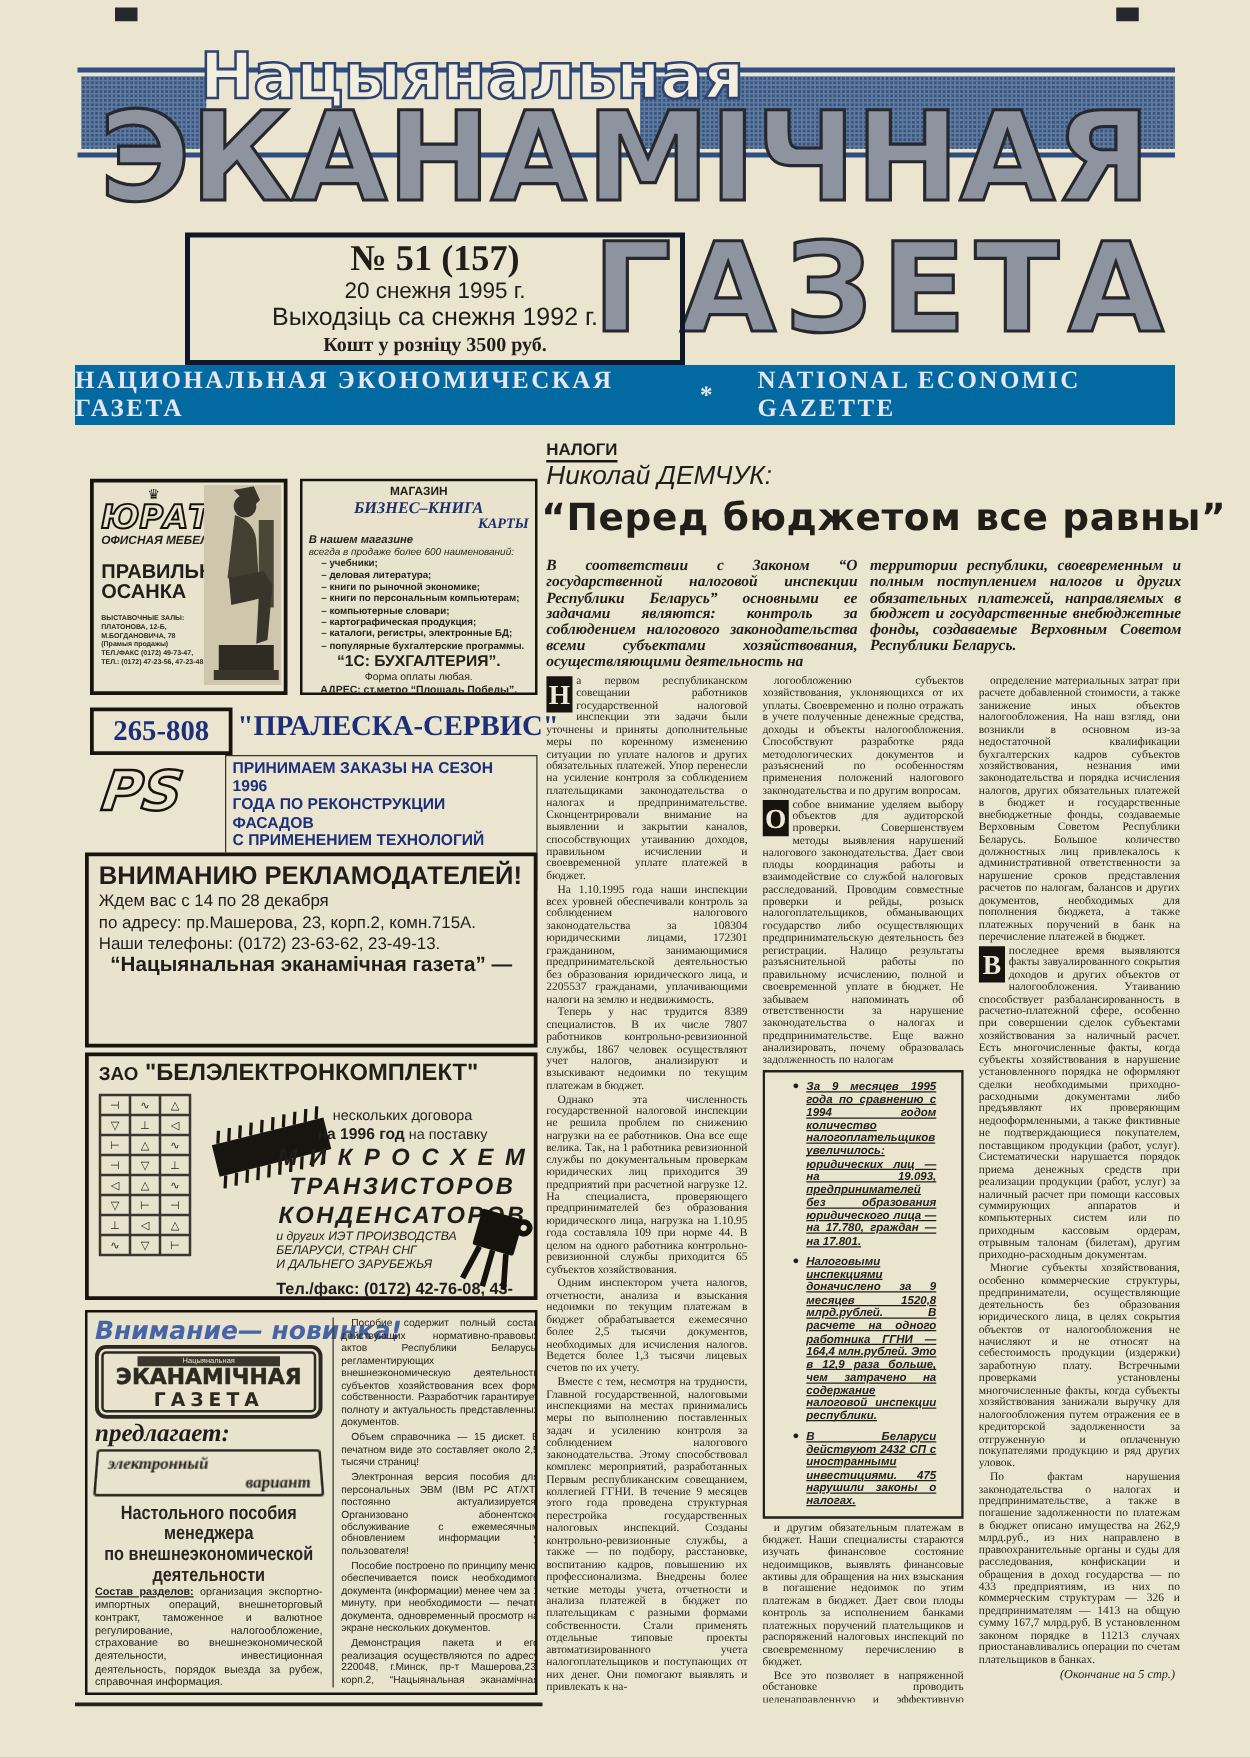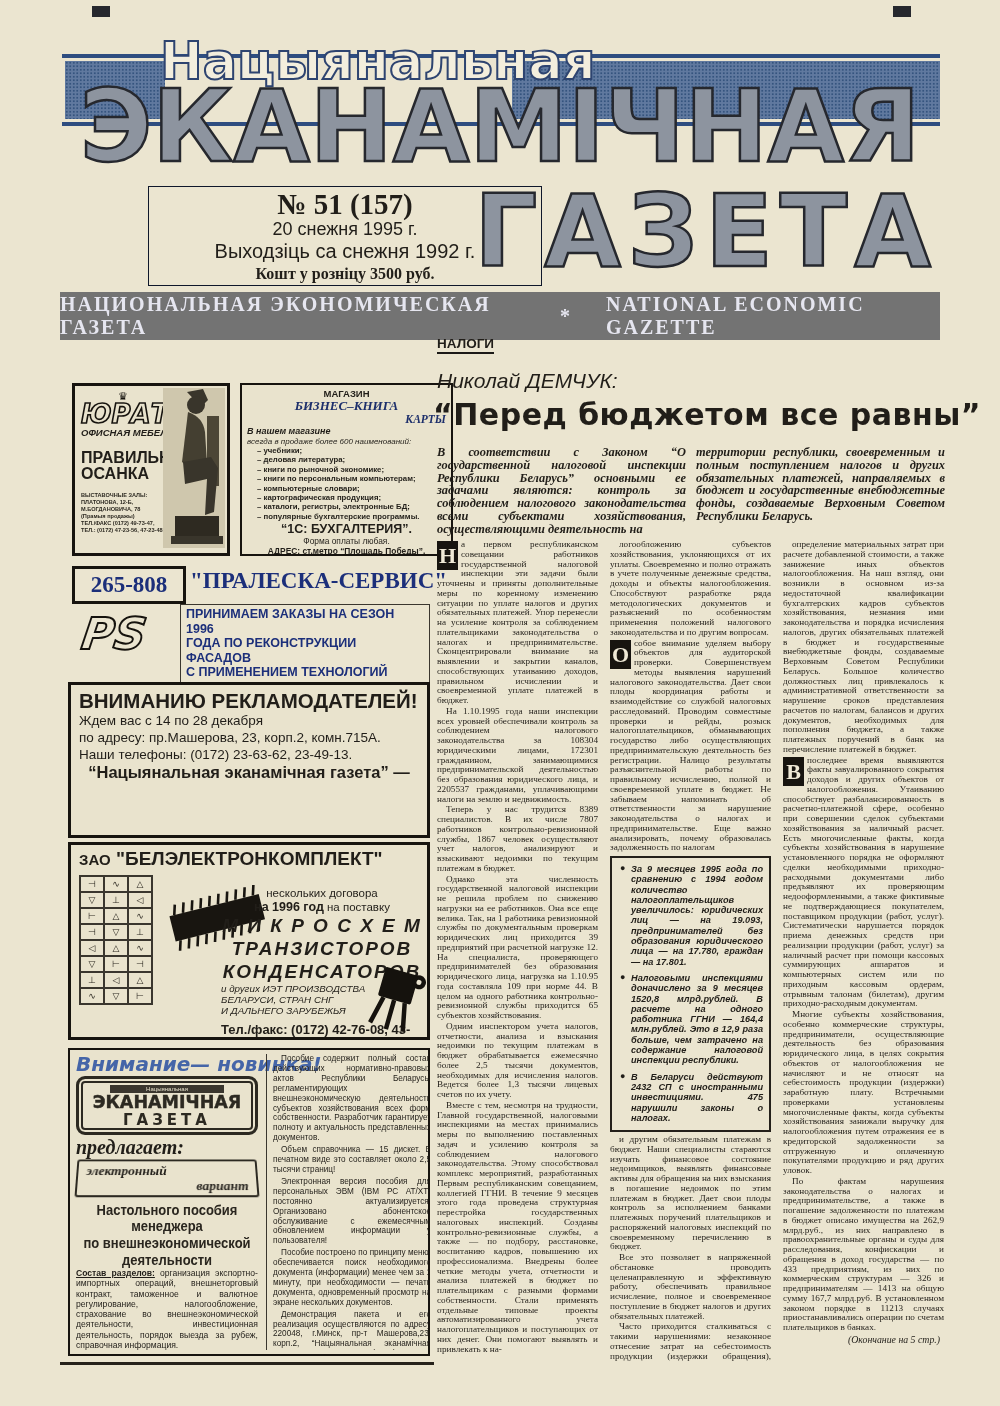--- a/index.html
+++ b/index.html
@@ -8,47 +8,47 @@
   .abs{position:absolute;}
 
   
   .corner-mark{position:absolute;background:#26282e;}
   .rule{position:absolute;background:#2e4d80;}
   .halfdots{background-color:#60799f;background-image:radial-gradient(circle,#35547e 1px,rgba(0,0,0,0) 1.3px);background-size:3.5px 3.5px;}
   .mast-word{position:absolute;font-family:"DejaVu Sans",sans-serif;font-weight:bold;font-size:51px;
              color:#f3eedd;-webkit-text-stroke:2px #2e4470;letter-spacing:0px;white-space:nowrap;}
   .mast-title{position:absolute;font-family:"DejaVu Sans",sans-serif;font-weight:bold;color:#8d949f;
               -webkit-text-stroke:2.5px #26282e;white-space:nowrap;}
-  .issue-box{position:absolute;left:148px;top:186px;width:392px;height:96px;border:1px solid #0f172a;
+  .issue-box{position:absolute;left:148px;top:186px;width:392px;height:96px;border:4px solid #0f172a;
              text-align:center;padding-top:2px;}
   .issue-no{font-family:"Liberation Serif",serif;font-weight:bold;font-size:29px;line-height:30px;}
   .issue-date{font-family:"Liberation Sans",sans-serif;font-size:18px;line-height:21px;}
   .issue-since{font-family:"Liberation Sans",sans-serif;font-size:20px;line-height:23px;}
   .issue-price{font-family:"Liberation Serif",serif;font-weight:bold;font-size:16px;line-height:21px;}
-  .bluebar{position:absolute;left:60px;top:292px;width:880px;height:48px;background:#737373;
+  .bluebar{position:absolute;left:60px;top:292px;width:880px;height:48px;background:#0369a1;
            display:flex;align-items:center;justify-content:center;gap:34px;
            font-family:"Liberation Serif",serif;font-weight:bold;font-size:20px;letter-spacing:2px;color:#e6e6f0;}
 
   
-  .kicker{position:absolute;left:437px;top:336px;font-family:"Liberation Sans",sans-serif;font-weight:bold;
+  .kicker{position:absolute;left:437px;top:352px;font-family:"Liberation Sans",sans-serif;font-weight:bold;
           font-size:13.5px;border-bottom:2.5px solid #1c1a17;padding-bottom:1px;}
   .byline{position:absolute;left:437px;top:369px;font-family:"Liberation Sans",sans-serif;font-style:italic;font-size:21px;}
   .headline{position:absolute;left:433px;top:397px;width:512px;font-family:"DejaVu Sans",sans-serif;
             font-weight:bold;font-size:30px;letter-spacing:.5px;white-space:nowrap;}
   .lede{position:absolute;top:446px;width:249px;font-weight:bold;font-style:italic;font-size:12.4px;
         line-height:1.03;text-align:justify;}
   .bodycol{position:absolute;top:540px;width:161px;height:822px;overflow:hidden;
            font-size:9.2px;line-height:1.06;text-align:justify;}
   .bodycol p{margin:0 0 1px;text-indent:9px;}
   .bodycol p.dcp{text-indent:0;}
   .dropcap{float:left;width:21px;height:29px;margin:1px 3px 0 0;background:#17140f;color:#efe9d6;
            font-family:"Liberation Serif",serif;font-weight:bold;font-size:22px;line-height:29px;text-align:center;}
   .statbox{border:2px solid #24201a;margin:3px 0;padding:6px 4px 1px 6px;
            font-family:"Liberation Sans",sans-serif;font-weight:bold;font-style:italic;font-size:9.2px;line-height:1.12;}
-  .statbox .bullet{position:relative;padding-left:11px;margin:0 2px 6px;text-indent:0 !important;}
+  .statbox .bullet{position:relative;padding-left:11px;margin:0 16px 6px;text-indent:0 !important;text-decoration:underline;}
   .statbox .bullet::before{content:"●";position:absolute;left:0;top:-1px;font-size:9px;}
   .ending{font-style:italic;font-size:9.8px;text-align:right;padding-right:4px;margin-top:2px;}
 
   
   .adbox{position:absolute;border:3px solid #17140f;background:#e9e3cd;overflow:hidden;box-sizing:border-box;}
   
   .yur-logo{font-family:"DejaVu Sans",sans-serif;font-weight:bold;font-style:italic;font-size:26px;
             color:transparent;-webkit-text-stroke:1.6px #16130e;line-height:26px;}
   .yur-crown{font-size:11px;line-height:10px;color:#16130e;text-align:center;width:84px;}
   .yur-sub{font-family:"Liberation Sans",sans-serif;font-weight:bold;font-style:italic;font-size:9.5px;}
@@ -156,21 +156,21 @@
       <path d="M24 4 l16 -3 5 11 -7 7 z" fill="#39352b"></path>
       <circle cx="33" cy="17" r="9" fill="#39352b"></circle>
       <path d="M25 24 q15 5 17 20 l2 32 -16 5 -9 -7 z" fill="#443f31"></path>
       <rect x="44" y="28" width="12" height="70" fill="#4c4636"></rect>
       <path d="M20 74 l28 -5 7 11 -4 44 -9 3 2 -36 -22 5 z" fill="#39352b"></path>
       <rect x="12" y="128" width="44" height="22" fill="#2e2a21"></rect>
       <rect x="8" y="148" width="52" height="8" fill="#39352b"></rect>
     </svg>
   </div>
 
-  <div class="adbox biz" style="left:240px;top:383px;width:213px;height:173px;border-width:2px;padding:3px 5px;">
+  <div class="adbox biz" style="left:240px;top:383px;width:190px;height:173px;border-width:2px;padding:3px 5px;">
     <div class="biz-l1">МАГАЗИН</div>
     <div class="biz-l2">БИЗНЕС–КНИГА</div>
     <div class="biz-l3">КАРТЫ</div>
     <div class="biz-i1">В нашем магазине</div>
     <div class="biz-i2">всегда в продаже более 600 наименований:</div>
     <div class="biz-items">
         <div>– учебники;</div>
         <div>– деловая литература;</div>
         <div>– книги по рыночной экономике;</div>
         <div>– книги по персональным компьютерам;</div>

